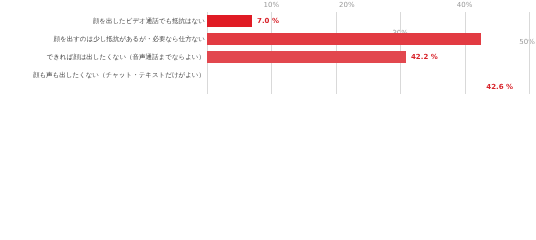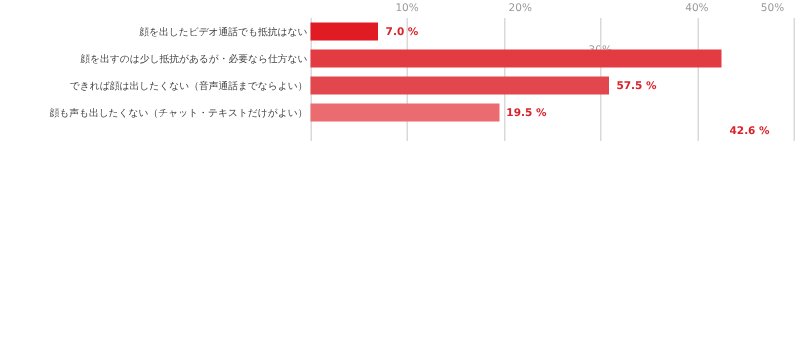--- a/index.html
+++ b/index.html
@@ -105,21 +105,21 @@
 </head>
 <body>
 
 <div id="chart-root">
 
   <div class="axis-labels">
     <span class="tick-label" style="left: 64.4px; color: rgb(154, 154, 154);">10%</span>
     <span class="tick-label" style="left: 128.8px; color: rgb(154, 154, 154); margin-left: 11px;">20%</span>
     <span class="tick-label" style="left: 193.2px; color: rgb(154, 154, 154); margin-top: 28px;">30%</span>
     <span class="tick-label" style="left: 257.6px; color: rgb(154, 154, 154);">40%</span>
-    <span class="tick-label" style="left: 308px; color: rgb(154, 154, 154);">50%</span>
+    <span class="tick-label" style="left: 320px; color: rgb(154, 154, 154); margin-top: 37px;">50%</span>
   </div>
 
   <div class="plot-area">
     <div class="axis-baseline" style="background: rgb(217, 217, 217);"></div>
     <div class="gridlines">
       <div class="gridline" style="left: 64.4px; background: rgb(217, 217, 217);"></div>
       <div class="gridline" style="left: 128.8px; background: rgb(217, 217, 217);"></div>
       <div class="gridline" style="left: 193.2px; background: rgb(217, 217, 217);"></div>
       <div class="gridline" style="left: 257.6px; background: rgb(217, 217, 217);"></div>
       <div class="gridline" style="left: 322px; background: rgb(217, 217, 217);"></div>
@@ -139,25 +139,21 @@
     <div class="bar-wrap">
       <div class="bar" style="width: 274.344px; background: rgb(226, 59, 66);"></div>
       <div class="bar-value" style="left: 279.344px; color: rgb(216, 35, 42); margin-top: 48px;">42.6 %</div>
     </div>
   </div>
 
   <div class="row" style="top: 48px;">
     <div class="cat-label">できれば顔は出したくない（音声通話までならよい）</div>
     <div class="bar-wrap">
       <div class="bar" style="width: 198.996px; background: rgb(226, 71, 78);"></div>
-      <div class="bar-value" style="left: 203.996px; color: rgb(216, 35, 42);">57.5 %</div>
+      <div class="bar-value" style="left: 203.996px; color: rgb(216, 35, 42);">42.2 %</div>
     </div>
   </div>
 
   <div class="row" style="top: 66px;">
     <div class="cat-label">顔も声も出したくない（チャット・テキストだけがよい）</div>
-    <div class="bar-wrap">
-      <div class="bar" style="width: 125.58px; background: rgb(234, 107, 112);"></div>
-      <div class="bar-value" style="left: 130.58px; color: rgb(216, 35, 42);">19.5 %</div>
-    </div>
   </div>
 
 </div>
 
 </body></html>

